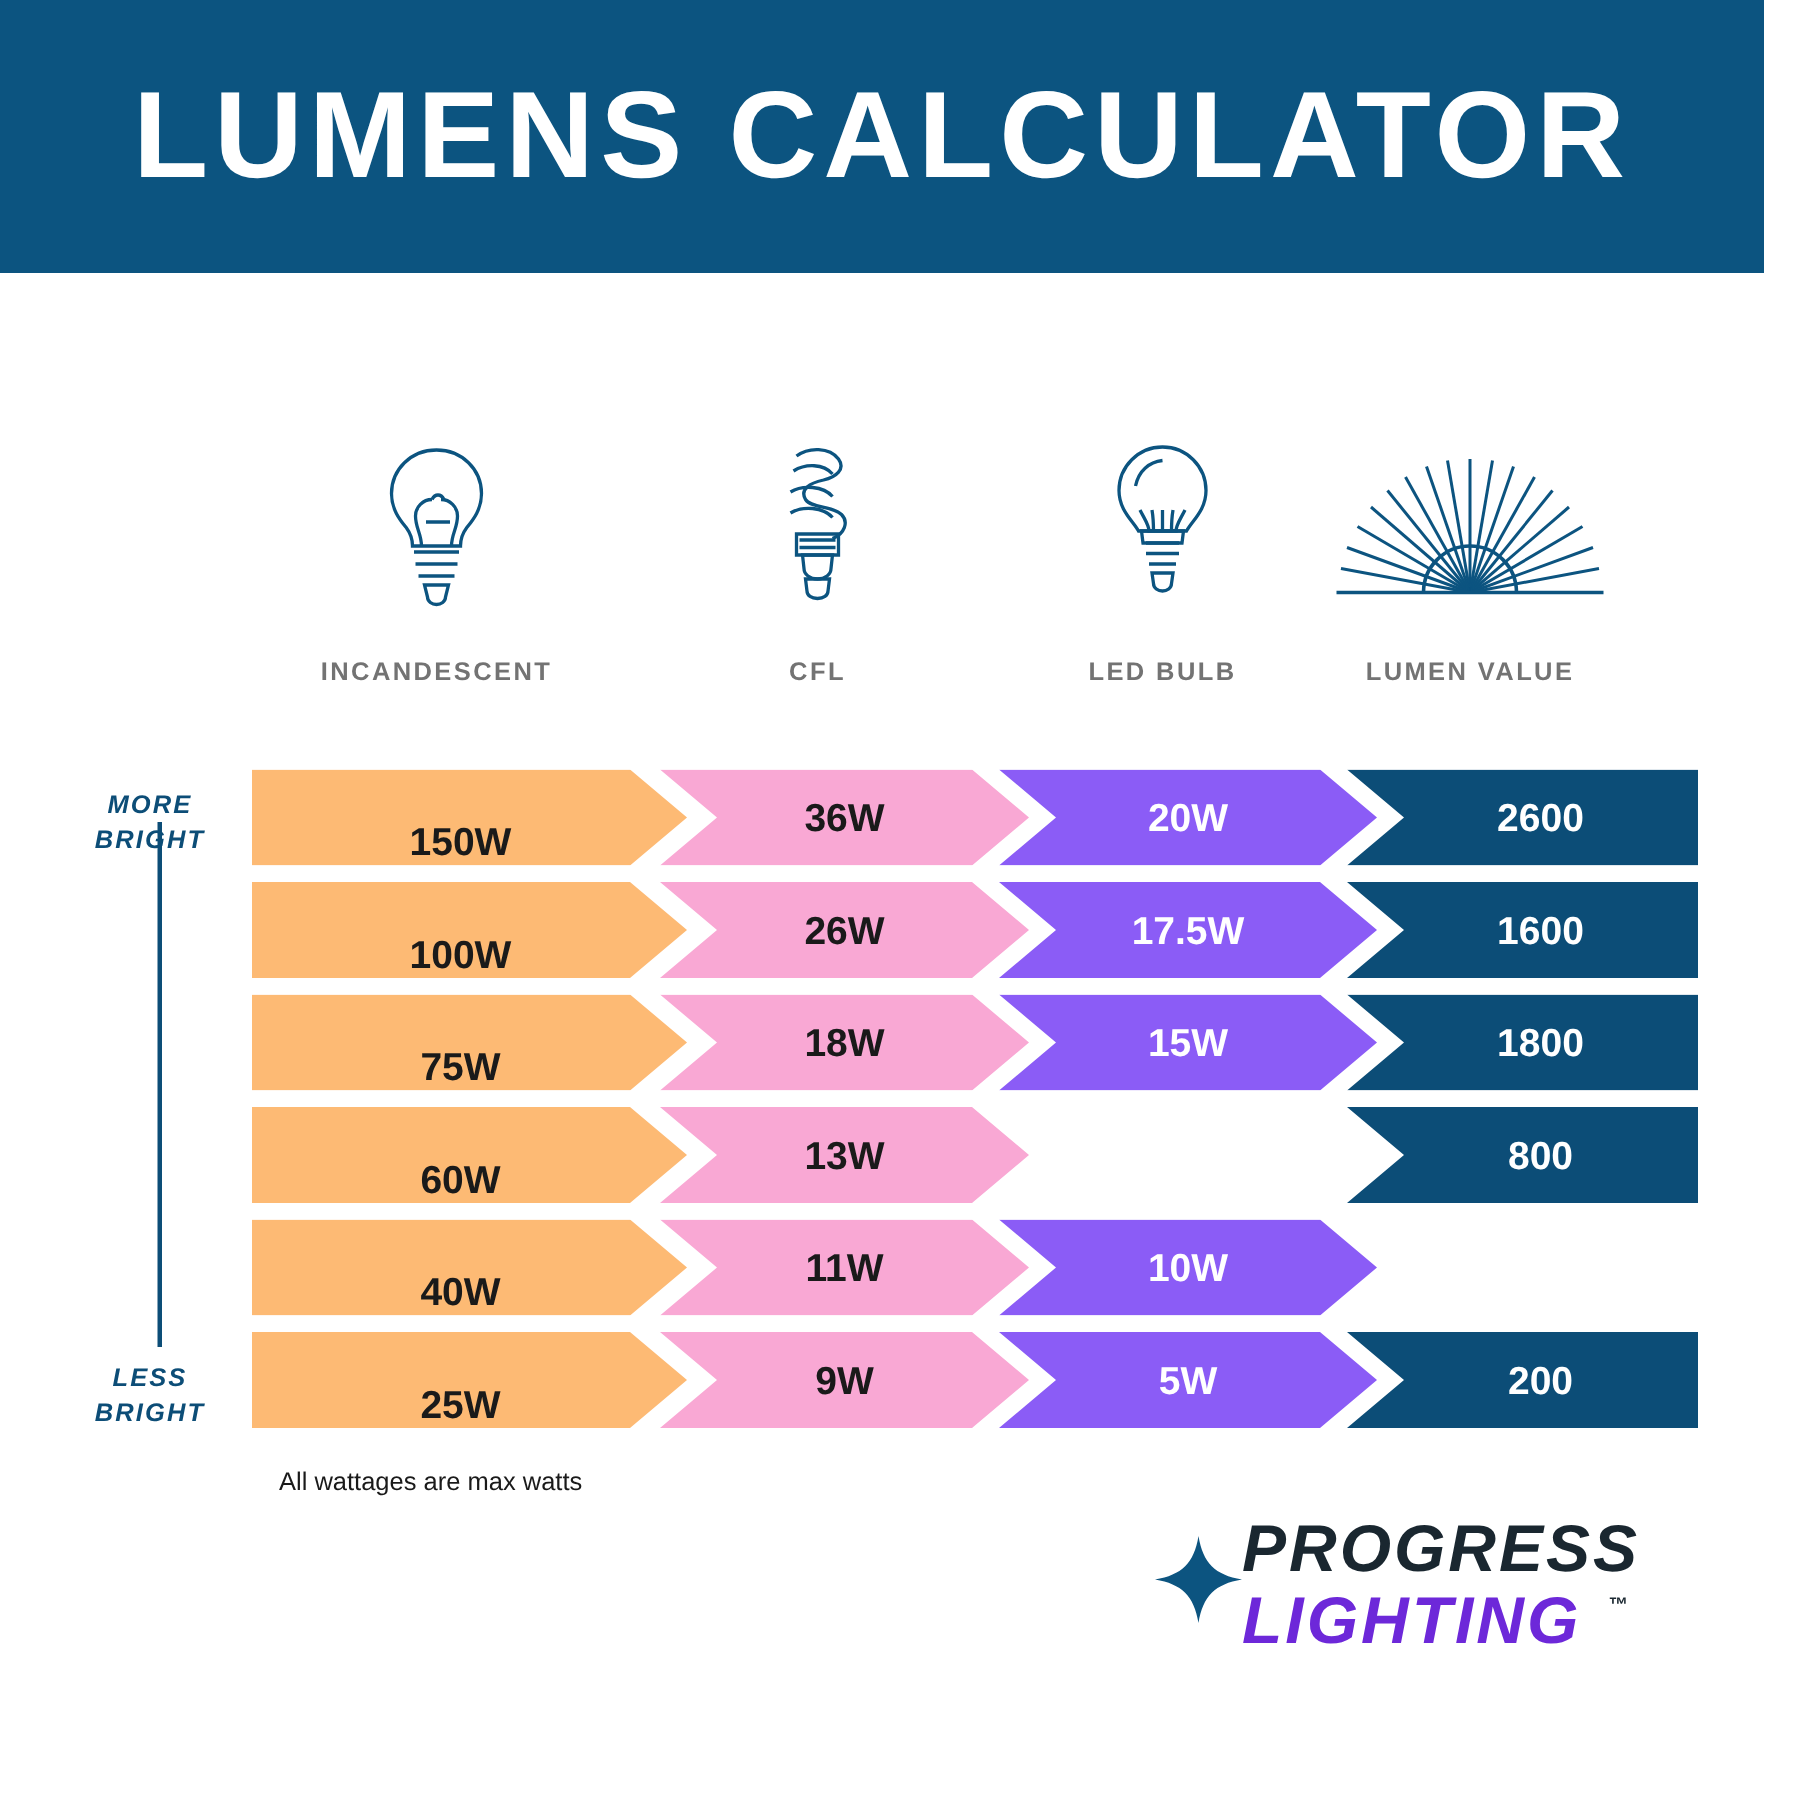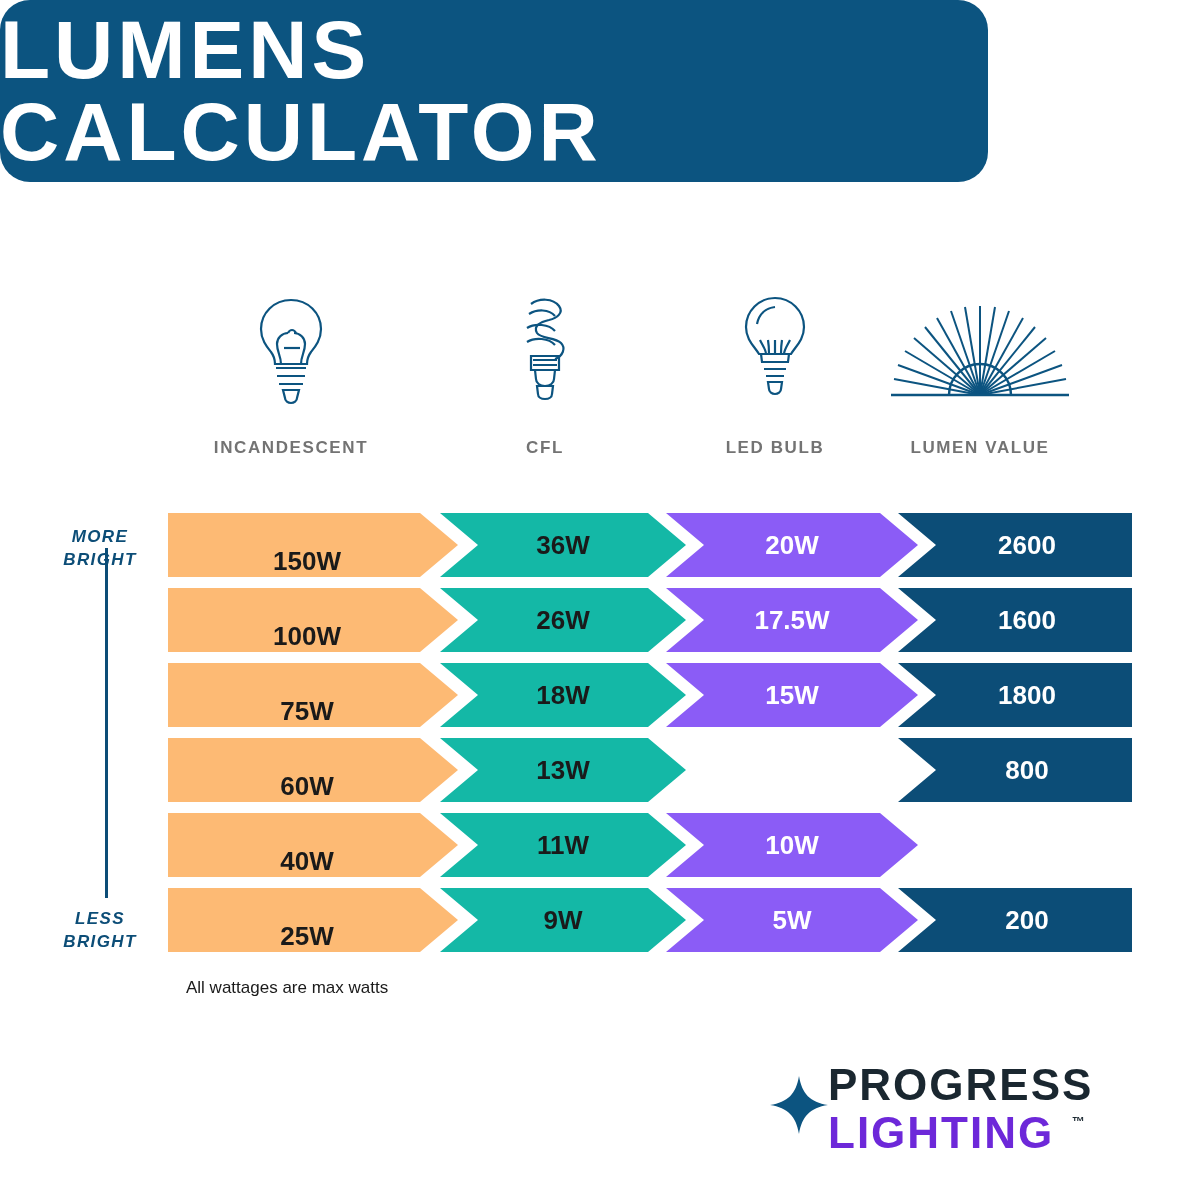--- a/index.html
+++ b/index.html
@@ -4,23 +4,23 @@
 <style>
   html,body{margin:0;padding:0;}
   body{
     width:1200px;height:1200px;
     background:#ffffff;
     font-family:"Liberation Sans", sans-serif;
     overflow:hidden;
     position:relative;
   }
   .header{
-    position:absolute;left:0;top:0;width:988px;height:182px;
+    position:absolute;left:0;top:0;width:1176px;height:182px;
     background:#0c5480;
-    display:flex;align-items:center;justify-content:center;border-radius:30px;
+    display:flex;align-items:center;justify-content:center;
   }
   .header h1{
     margin:0;
     color:#ffffff;
     font-size:82px;
     font-weight:bold;
     letter-spacing:4px;
     line-height:1;
     font-family:"Liberation Sans", sans-serif;
   }
@@ -54,21 +54,21 @@
     font-size:26px;font-weight:bold;
     box-sizing:border-box;
   }
   .seg span{display:block;transform:translateX(-6px);}
   .seg.s0{
     left:168px;width:290px;background:#fdba74;color:#1a1a1a;
     clip-path:polygon(0 0, 252px 0, 290px 50%, 252px 100%, 0 100%);
     align-items:flex-end;
   }
   .seg.s1{
-    left:440px;width:246px;background:#14b8a6;color:#1a1a1a;
+    left:440px;width:246px;background:#f9a8d4;color:#1a1a1a;
     clip-path:polygon(0 0, 208px 0, 246px 50%, 208px 100%, 0 100%, 38px 50%);
   }
   .seg.s2{
     left:666px;width:252px;background:#8b5cf6;color:#ffffff;
     clip-path:polygon(0 0, 214px 0, 252px 50%, 214px 100%, 0 100%, 38px 50%);
   }
   .seg.s3{
     left:898px;width:234px;background:#0c4d77;color:#ffffff;
     clip-path:polygon(0 0, 234px 0, 234px 100%, 0 100%, 38px 50%);
   }
@@ -86,21 +86,21 @@
   #more-bright{top:526px;}
   #less-bright{top:908px;}
 
   .footnote{
     position:absolute;left:186px;top:978px;
     color:#1a1a1a;font-size:17px;
   }
 
   
   .logo{
-    position:absolute;right:88px;top:1052px;width:330px;height:105px;
+    position:absolute;right:88px;top:1000px;width:330px;height:105px;font-style:italic;
   }
   .logo .star{position:absolute;left:-14px;top:22px;}
   .logo .l1{
     position:absolute;left:46px;top:8px;
     font-size:44px;font-weight:bold;letter-spacing:2px;color:#1a2730;
   }
   .logo .l2{
     position:absolute;left:46px;top:56px;
     font-size:44px;font-weight:bold;letter-spacing:2px;color:#6d28d9;
   }

